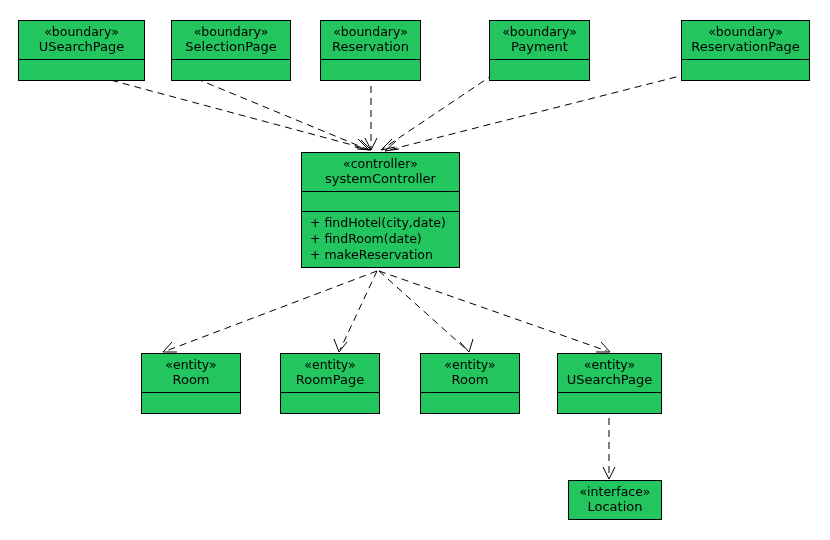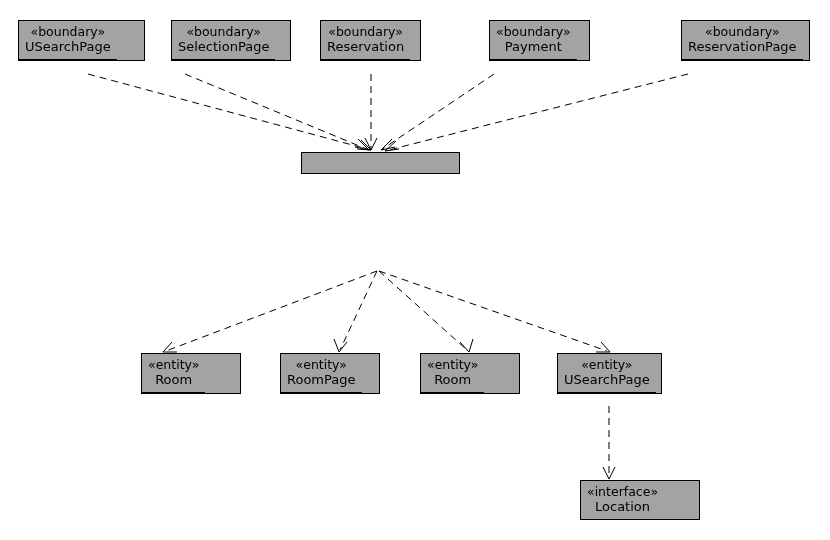--- a/index.html
+++ b/index.html
@@ -23,23 +23,23 @@
     left: 0;
     top: 0;
     width: 830px;
     height: 540px;
     pointer-events: none;
   }
   .uml-class {
     position: absolute;
     box-sizing: border-box;
     border: 1px solid #000000;
-    background: #a3a3a3;
+    background: #22c55e;
     display: flex;
-    flex-direction: row;
+    flex-direction: column;
     z-index: 2;
   }
   .compartment-header {
     box-sizing: border-box;
     padding: 3px 6px 4px 6px;
     text-align: center;
     line-height: 1.22;
     border-bottom: 1px solid #000000;
   }
   .compartment-header.no-rule {
@@ -167,21 +167,30 @@
 
   <div class="uml-class" style="left:681px; top:20px; width:129px;">
     <div class="compartment-header">
       <span class="stereotype">«boundary»</span>
       <span class="classname">ReservationPage</span>
     </div>
     <div class="compartment-attrs last"></div>
   </div>
 
   <div class="uml-class" style="left:301px; top:152px; width:159px;">
+    <div class="compartment-header">
+      <span class="stereotype">«controller»</span>
+      <span class="classname">systemController</span>
+    </div>
     <div class="compartment-attrs"></div>
+    <div class="compartment-ops">
+      <span class="op">+ findHotel(city,date)</span>
+      <span class="op">+ findRoom(date)</span>
+      <span class="op">+ makeReservation</span>
+    </div>
   </div>
 
   <div class="uml-class" style="left:141px; top:353px; width:100px;">
     <div class="compartment-header">
       <span class="stereotype">«entity»</span>
       <span class="classname">Room</span>
     </div>
     <div class="compartment-attrs last"></div>
   </div>
 
@@ -202,20 +211,20 @@
   </div>
 
   <div class="uml-class" style="left:557px; top:353px; width:105px;">
     <div class="compartment-header">
       <span class="stereotype">«entity»</span>
       <span class="classname">USearchPage</span>
     </div>
     <div class="compartment-attrs last"></div>
   </div>
 
-  <div class="uml-class" style="left:580px; top:480px; width:120px;">
+  <div class="uml-class" style="left:568px; top:480px; width:94px;">
     <div class="compartment-header no-rule">
       <span class="stereotype">«interface»</span>
       <span class="classname">Location</span>
     </div>
   </div>
 
 </div>
 
 </body></html>

